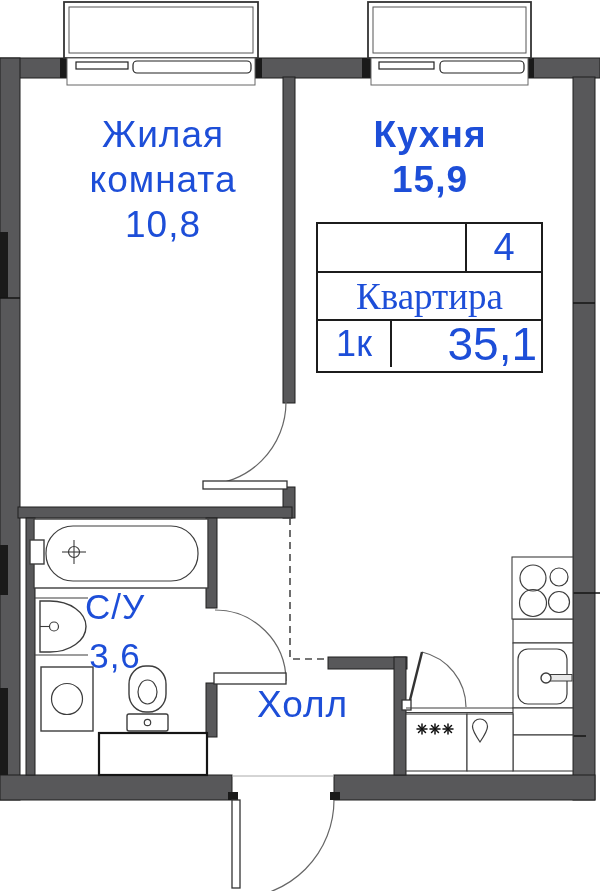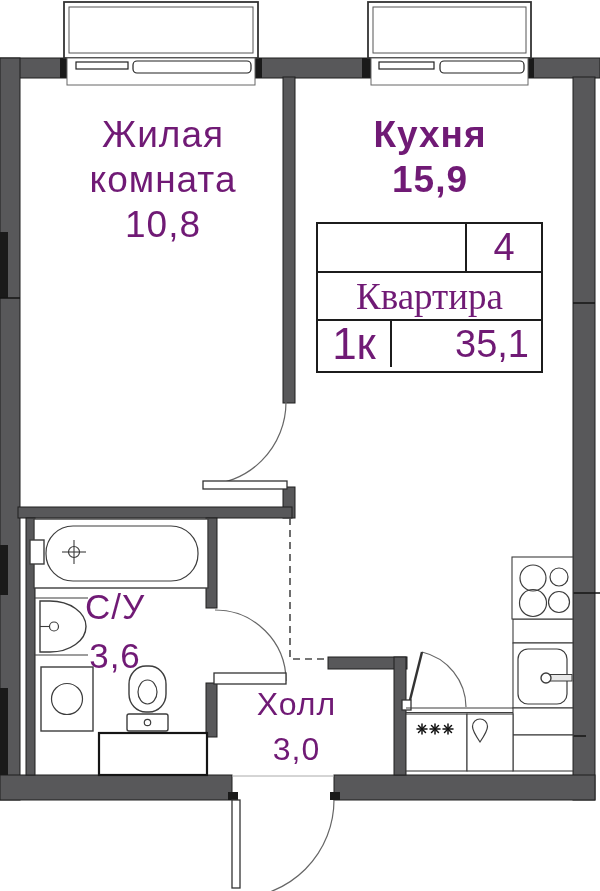--- a/index.html
+++ b/index.html
@@ -1,18 +1,18 @@
 <!DOCTYPE html>
 <html><head>
 <meta charset="utf-8">
 <style>
   html,body{margin:0;padding:0;background:#ffffff;}
   .plan{
     position:relative;width:600px;height:891px;overflow:hidden;
-    background:#ffffff;font-family:"Liberation Sans", sans-serif;color:#701a75;
+    background:#ffffff;font-family:"Liberation Sans", sans-serif;color:#1d4ed8;
   }
   .plan svg{position:absolute;left:0;top:0;}
   
   .wall{fill:#58585a;stroke:#1f1f1f;stroke-width:1;}
   .blk{fill:#1a1a1a;stroke:none;}
   .seam{stroke:#141414;stroke-width:1.5;}
   .winbox{fill:#ffffff;stroke:#333333;stroke-width:1.8;}
   .winbox2{fill:none;stroke:#555555;stroke-width:1;}
   .sill{fill:#ffffff;stroke:#666666;stroke-width:1;}
   .bar{fill:#ffffff;stroke:#222222;stroke-width:1.2;}
@@ -24,35 +24,35 @@
   .ctr{fill:#ffffff;stroke:#3d3d3d;stroke-width:1.1;}
   .ln{stroke:#3d3d3d;stroke-width:1.1;}
   .ast{stroke:#111111;stroke-width:1.5;stroke-linecap:round;}
   .cab{fill:#ffffff;stroke:#151515;stroke-width:2.2;}
   .thresh{stroke:#aaaaaa;stroke-width:1;}
   
   .label{position:absolute;text-align:center;letter-spacing:1px;}
   .lbl-living{left:33px;top:112px;width:260px;font-size:37px;line-height:45px;}
   .lbl-kitchen{left:330px;top:112px;width:200px;font-size:37px;line-height:45px;font-weight:bold;}
   .lbl-bath{left:50px;top:582px;width:130px;font-size:35px;line-height:49px;}
-  .lbl-hall{left:224px;top:682px;width:145px;font-size:32px;line-height:45px;}
+  .lbl-hall{left:230px;top:682px;width:145px;font-size:37px;line-height:45px;}
   
   .info-table{
     position:absolute;left:316px;top:222px;width:227px;height:151px;
     border:2px solid #1c1c1c;background:#ffffff;box-sizing:border-box;
   }
   .info-table .row{display:flex;box-sizing:border-box;}
   .info-table .r1{height:49px;border-bottom:2px solid #1c1c1c;}
   .info-table .r2{height:48px;border-bottom:2px solid #1c1c1c;align-items:center;justify-content:center;font-size:37px;font-family:Liberation Serif, serif;}
   .info-table .r3{height:46px;}
   .cell{display:flex;align-items:center;justify-content:center;box-sizing:border-box;}
   .c-empty{flex:0 0 149px;border-right:2px solid #1c1c1c;}
   .c-floor{flex:1;font-size:38px;}
-  .c-type{flex:0 0 74px;border-right:2px solid #1c1c1c;font-size:44px;}
-  .c-area{flex:1;justify-content:flex-end;padding-right:12px;font-size:38px;}
+  .c-type{flex:0 0 74px;border-right:2px solid #1c1c1c;font-size:36px;}
+  .c-area{flex:1;justify-content:flex-end;padding-right:4px;font-size:46px;}
 </style>
 </head>
 <body>
 
 <div class="plan">
 
   <svg width="600" height="891" viewBox="0 0 600 891">
 
     <g>
       <rect class="wall" x="0" y="58" width="600" height="20"></rect>
@@ -211,21 +211,20 @@
     <div>15,9</div>
   </div>
 
   <div class="label lbl-bath">
     <div>С/У</div>
     <div>3,6</div>
   </div>
 
   <div class="label lbl-hall">
     <div>Холл</div>
-    <div>3,0</div>
   </div>
 
   <div class="info-table">
     <div class="row r1">
       <div class="cell c-empty"></div>
       <div class="cell c-floor">4</div>
     </div>
     <div class="row cell r2">Квартира</div>
     <div class="row r3">
       <div class="cell c-type">1к</div>

